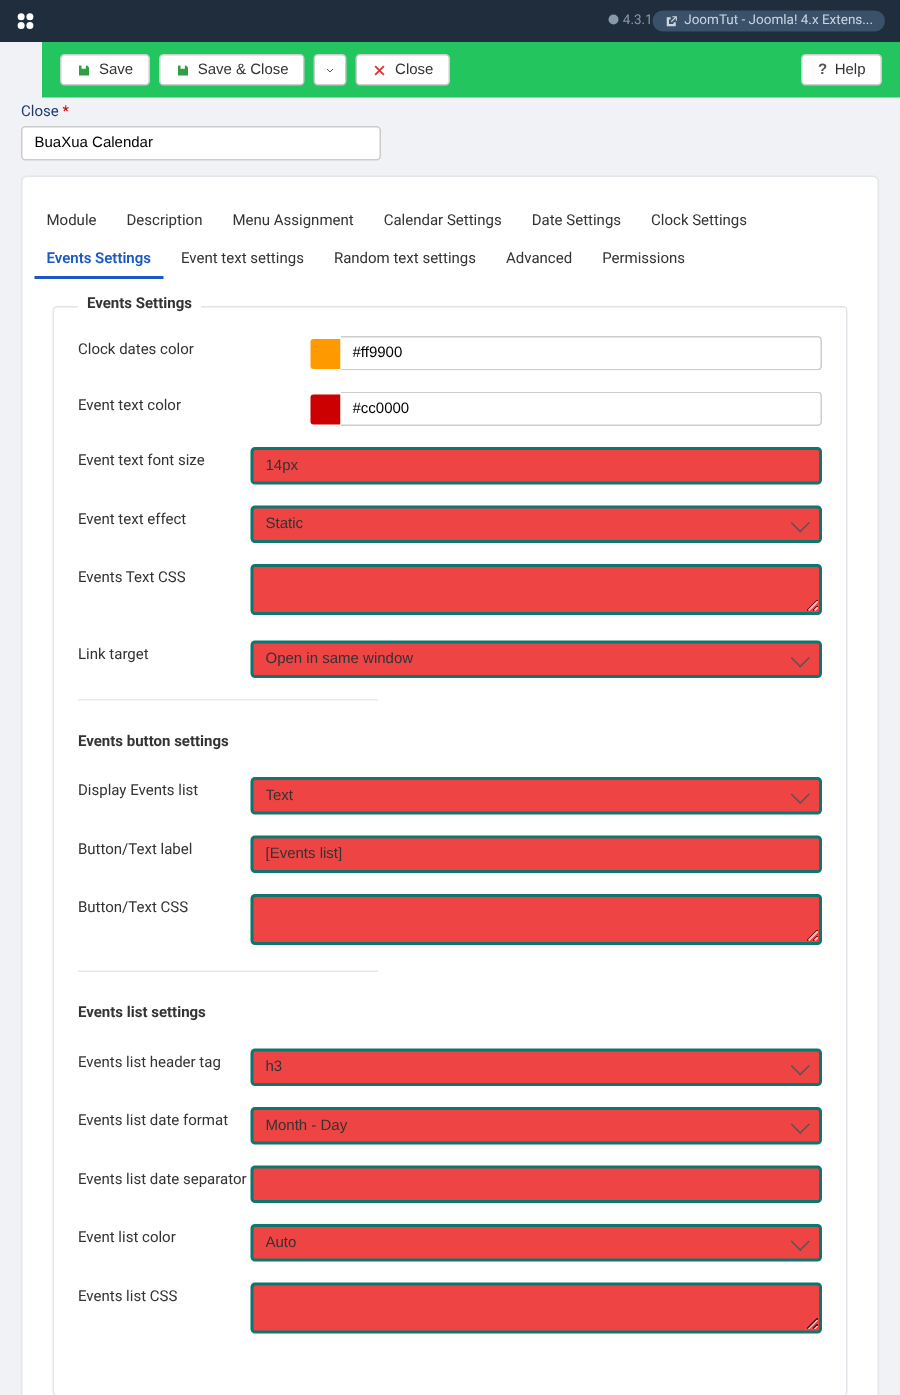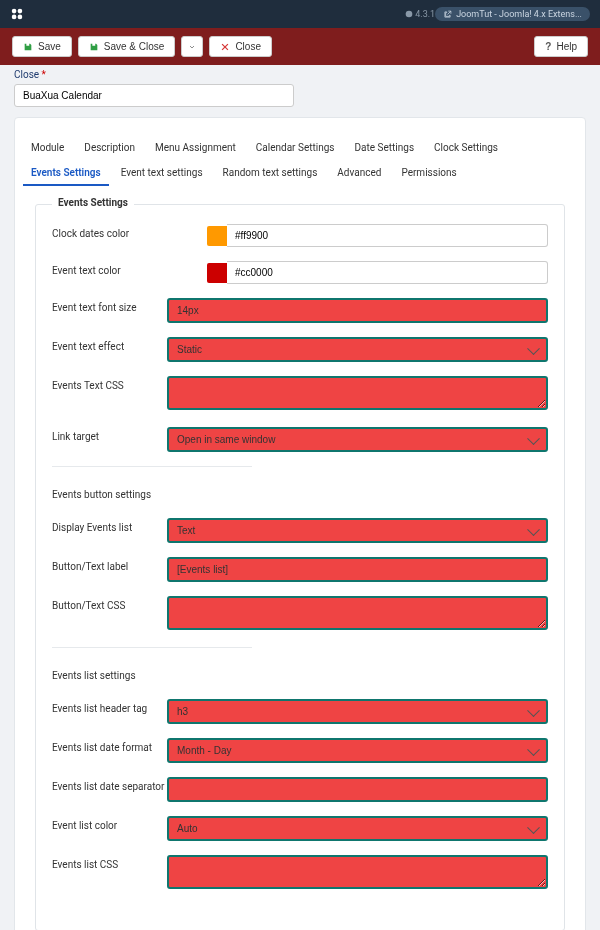--- a/index.html
+++ b/index.html
@@ -4,49 +4,49 @@
 <style>
 * { box-sizing: border-box; margin: 0; padding: 0; }
 body { font-family: -apple-system, BlinkMacSystemFont, "Segoe UI", Roboto, Arial, sans-serif; font-size: 11px; color: #333; background: #f0f2f5; width: 600px; }
 .topbar { background: #1f2d3d; color: #fff; display: flex; align-items: center; padding: 0 10px; height: 28px; }
 .topbar-left { display: flex; align-items: center; gap: 8px; }
 .joomla-logo { width: 14px; height: 14px; }
 .topbar-title { display: flex; align-items: center; gap: 5px; font-size: 11px; font-weight: 600; }
 .topbar-right { margin-left: auto; display: flex; align-items: center; gap: 0; }
 .version { color: #8a99a8; font-size: 9px; }
 .ext-link { background: #3a5169; color: #cbd6e2; padding: 2px 8px; border-radius: 10px; font-size: 9px; display: flex; align-items: center; gap: 4px; }
-.toolbar { background: #7f1d1d; padding: 8px 12px; display: flex; gap: 6px; }
+.toolbar { background: #22c55e; padding: 8px 12px; display: flex; gap: 6px; margin-left: 28px; }
 .btn { border: 1px solid #ccc; background: #fff; padding: 4px 10px; font-size: 10px; border-radius: 3px; display: flex; align-items: center; gap: 5px; cursor: pointer; color: #333; }
 .btn-icon { width: 10px; height: 10px; }
 .btn-dropdown-arrow { border: 1px solid #ccc; background: #fff; padding: 4px 6px; border-radius: 3px; cursor: pointer; display: flex; align-items: center; }
 .btn-help { margin-left: auto; }
 .page { padding: 0 14px 14px; }
 .title-label { color: #1f3b6e; font-size: 10px; margin: 4px 0 4px; }
 .title-label .req { color: #c00; }
-.title-input { width: 280px; padding: 5px 8px; border: 1px solid #ccc; border-radius: 3px; font-size: 10px; margin-bottom: 10px; }
+.title-input { width: 240px; padding: 5px 8px; border: 1px solid #ccc; border-radius: 3px; font-size: 10px; margin-bottom: 10px; }
 .card { background: #fff; border: 1px solid #e2e6ea; border-radius: 4px; padding: 0; }
 .tabs { display: flex; flex-wrap: wrap; border-bottom: 0; padding: 18px 8px 0; gap: 0; }
 .tab { padding: 6px 8px; font-size: 10px; color: #333; cursor: pointer; border-bottom: 2px solid transparent; margin-right: 4px; }
 .tab.active { color: #1a59c4; border-bottom-color: #1a59c4; font-weight: 600; }
 .card-body { padding: 14px 20px 30px; }
 .fieldset { border: 1px solid #e0e4e8; border-radius: 3px; padding: 14px 16px 24px; margin-top: 4px; }
 .legend { font-weight: 700; font-size: 10px; margin-bottom: 14px; display: block; background: #fff; position: relative; top: -22px; padding: 0 6px; width: fit-content; margin-bottom: -6px; }
 .row { display: flex; align-items: flex-start; margin-bottom: 14px; }
 .row-label { width: 115px; flex-shrink: 0; font-size: 10px; color: #333; padding-top: 4px; }
 .row-control { flex: 1; }
 .input, .select, .textarea { width: 100%; padding: 5px 8px; border: 2px solid #0f766e; border-radius: 3px; font-size: 10px; background: #ef4444; color: #333; }
 .textarea { height: 34px; resize: vertical; }
 .select-wrap { position: relative; }
 .select-wrap::after { content: ""; position: absolute; right: 10px; top: 50%; transform: translateY(-50%); width: 8px; height: 8px; border-right: 1.5px solid #555; border-bottom: 1.5px solid #555; transform: translateY(-65%) rotate(45deg); pointer-events: none; }
 .select { appearance: none; padding-right: 26px; }
 .color-row { display: flex; align-items: center; gap: 0; padding-left: 40px; }
 .swatch { width: 20px; height: 20px; flex-shrink: 0; border-radius: 2px 0 0 2px; }
 .color-input { flex: 1; padding: 5px 8px; border: 1px solid #ccc; border-left: none; border-radius: 0 3px 3px 0; font-size: 10px; }
 .section-hr { border: none; border-top: 1px solid #e6e9ec; margin: 12px 0 22px; width: 200px; }
-.section-head { font-weight: 400; font-size: 10px; margin-bottom: 18px; }
+.section-head { font-weight: 700; font-size: 10px; margin-bottom: 18px; }
 .icon-green { fill: #2f9e44; }
 .icon-red { fill: #d63939; }
 .icon-white { fill: #fff; }
 </style>
 </head>
 <body>
 
 <div class="topbar">
   <div class="topbar-left">
     <svg class="joomla-logo" viewBox="0 0 24 24">

